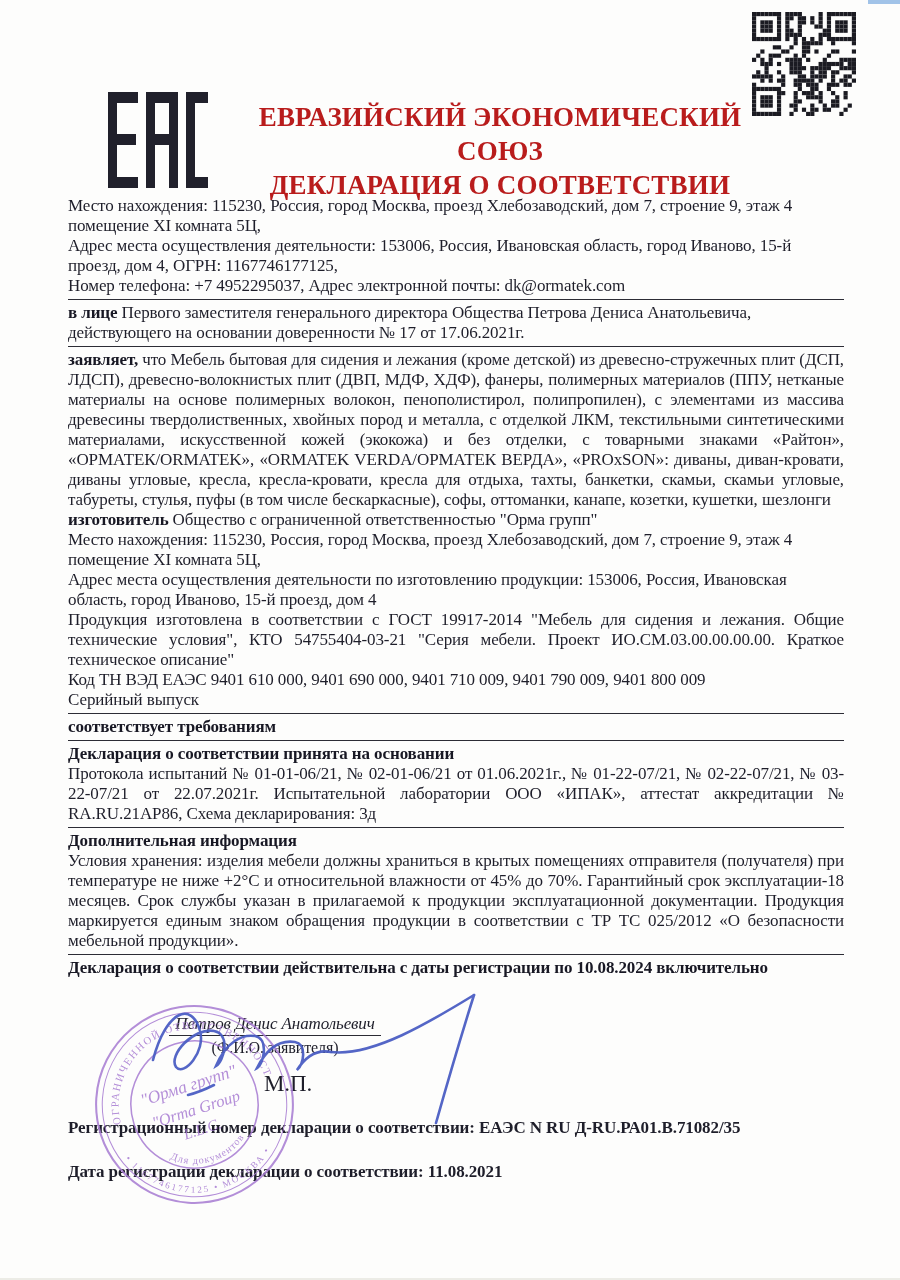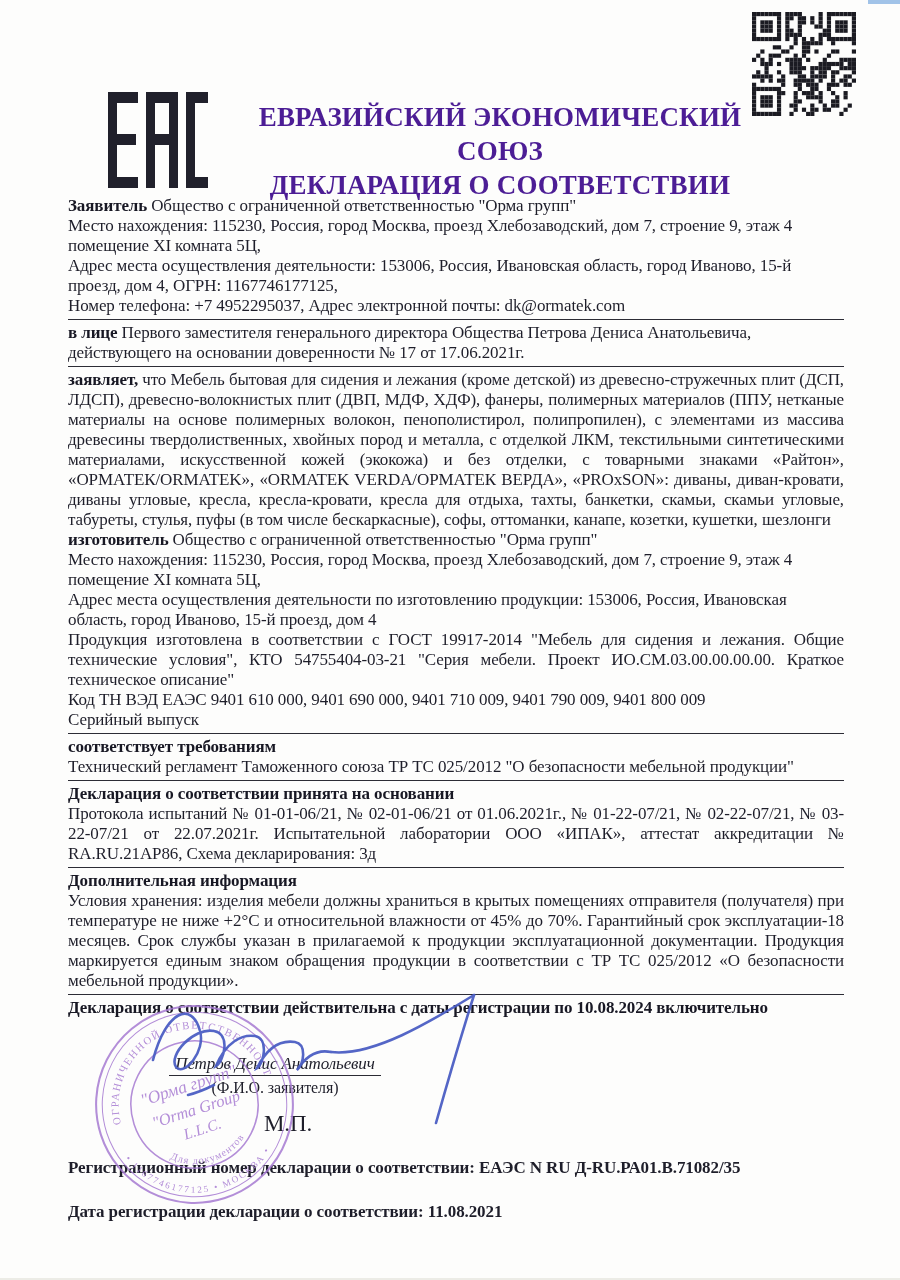--- a/index.html
+++ b/index.html
@@ -8,21 +8,21 @@
     background:#fdfdfc;
     font-family:"Liberation Serif","DejaVu Serif",serif;
     color:#1e1e2a;
   }
   .page{position:absolute;inset:0;}
   
   .eac-logo{position:absolute;left:108px;top:92px;width:100px;height:96px;}
   .doc-title{
     position:absolute;left:222px;top:100px;width:556px;
     text-align:center;font-weight:bold;font-size:27px;line-height:34px;
-    color:#4c1d95;letter-spacing:.2px;
+    color:#b91c1c;letter-spacing:.2px;
   }
   .qr{position:absolute;left:752px;top:12px;width:104px;height:104px;}
   .corner-sliver{position:absolute;right:0;top:0;width:32px;height:4px;background:#8ab4e2;opacity:.8;}
   .bottom-edge{position:absolute;left:0;bottom:0;width:100%;height:2px;background:#ececе6;background:#ececE6;}
   
   .content{
     position:absolute;left:68px;top:196px;width:776px;
     font-size:17px;line-height:20px;letter-spacing:-0.1px;
   }
   .content p{margin:0;}
@@ -369,21 +369,20 @@
         <rect x="24" y="96" width="4" height="4"></rect>
         <rect x="36" y="96" width="4" height="4"></rect>
         <rect x="52" y="96" width="4" height="4"></rect>
         <rect x="56" y="96" width="4" height="4"></rect>
         <rect x="84" y="96" width="4" height="4"></rect>
       </svg></div>
   <div class="corner-sliver"></div>
 
   <div class="content">
 
-    <p><b class="lead">Заявитель</b><span>Общество с ограниченной ответственностью "Орма групп"</span></p>
     <p>Место нахождения: 115230, Россия, город Москва, проезд Хлебозаводский, дом 7, строение 9, этаж 4 помещение XI комната 5Ц,</p>
     <p>Адрес места осуществления деятельности: 153006, Россия, Ивановская область, город Иваново, 15-й проезд, дом 4, ОГРН: 1167746177125,</p>
     <p>Номер телефона: +7 4952295037, Адрес электронной почты: dk@ormatek.com</p>
 
     <hr class="rule">
 
     <p><b class="lead">в лице</b><span>Первого заместителя генерального директора Общества Петрова Дениса Анатольевича, действующего на основании доверенности № 17 от 17.06.2021г.</span></p>
 
     <hr class="rule">
 
@@ -392,21 +391,20 @@
     <p><b class="lead">изготовитель</b><span>Общество с ограниченной ответственностью "Орма групп"</span></p>
     <p>Место нахождения: 115230, Россия, город Москва, проезд Хлебозаводский, дом 7, строение 9, этаж 4 помещение XI комната 5Ц,</p>
     <p>Адрес места осуществления деятельности по изготовлению продукции: 153006, Россия, Ивановская область, город Иваново, 15-й проезд, дом 4</p>
     <p class="justify">Продукция изготовлена в соответствии с ГОСТ 19917-2014 "Мебель для сидения и лежания. Общие технические условия", КТО 54755404-03-21 "Серия мебели. Проект ИО.СМ.03.00.00.00.00. Краткое техническое описание"</p>
     <p>Код ТН ВЭД ЕАЭС  9401 610 000, 9401 690 000, 9401 710 009, 9401 790 009, 9401 800 009</p>
     <p>Серийный выпуск</p>
 
     <hr class="rule">
 
     <p><b>соответствует требованиям</b></p>
-    <p>Технический регламент Таможенного союза ТР ТС 025/2012 "О безопасности мебельной продукции"</p>
 
     <hr class="rule">
 
     <p><b>Декларация о соответствии принята на основании</b></p>
     <p class="justify">Протокола испытаний № 01-01-06/21, № 02-01-06/21 от 01.06.2021г., № 01-22-07/21, № 02-22-07/21, № 03-22-07/21 от 22.07.2021г. Испытательной лаборатории ООО «ИПАК», аттестат аккредитации № RA.RU.21АР86, Схема декларирования: 3д</p>
 
     <hr class="rule">
 
     <p><b>Дополнительная информация</b></p>
     <p class="justify">Условия хранения: изделия мебели должны храниться в крытых помещениях отправителя (получателя) при температуре не ниже +2°С и относительной влажности от 45% до 70%. Гарантийный срок эксплуатации-18 месяцев. Срок службы указан в прилагаемой к продукции эксплуатационной документации. Продукция маркируется единым знаком обращения продукции в соответствии с ТР ТС 025/2012 «О безопасности мебельной продукции».</p>

